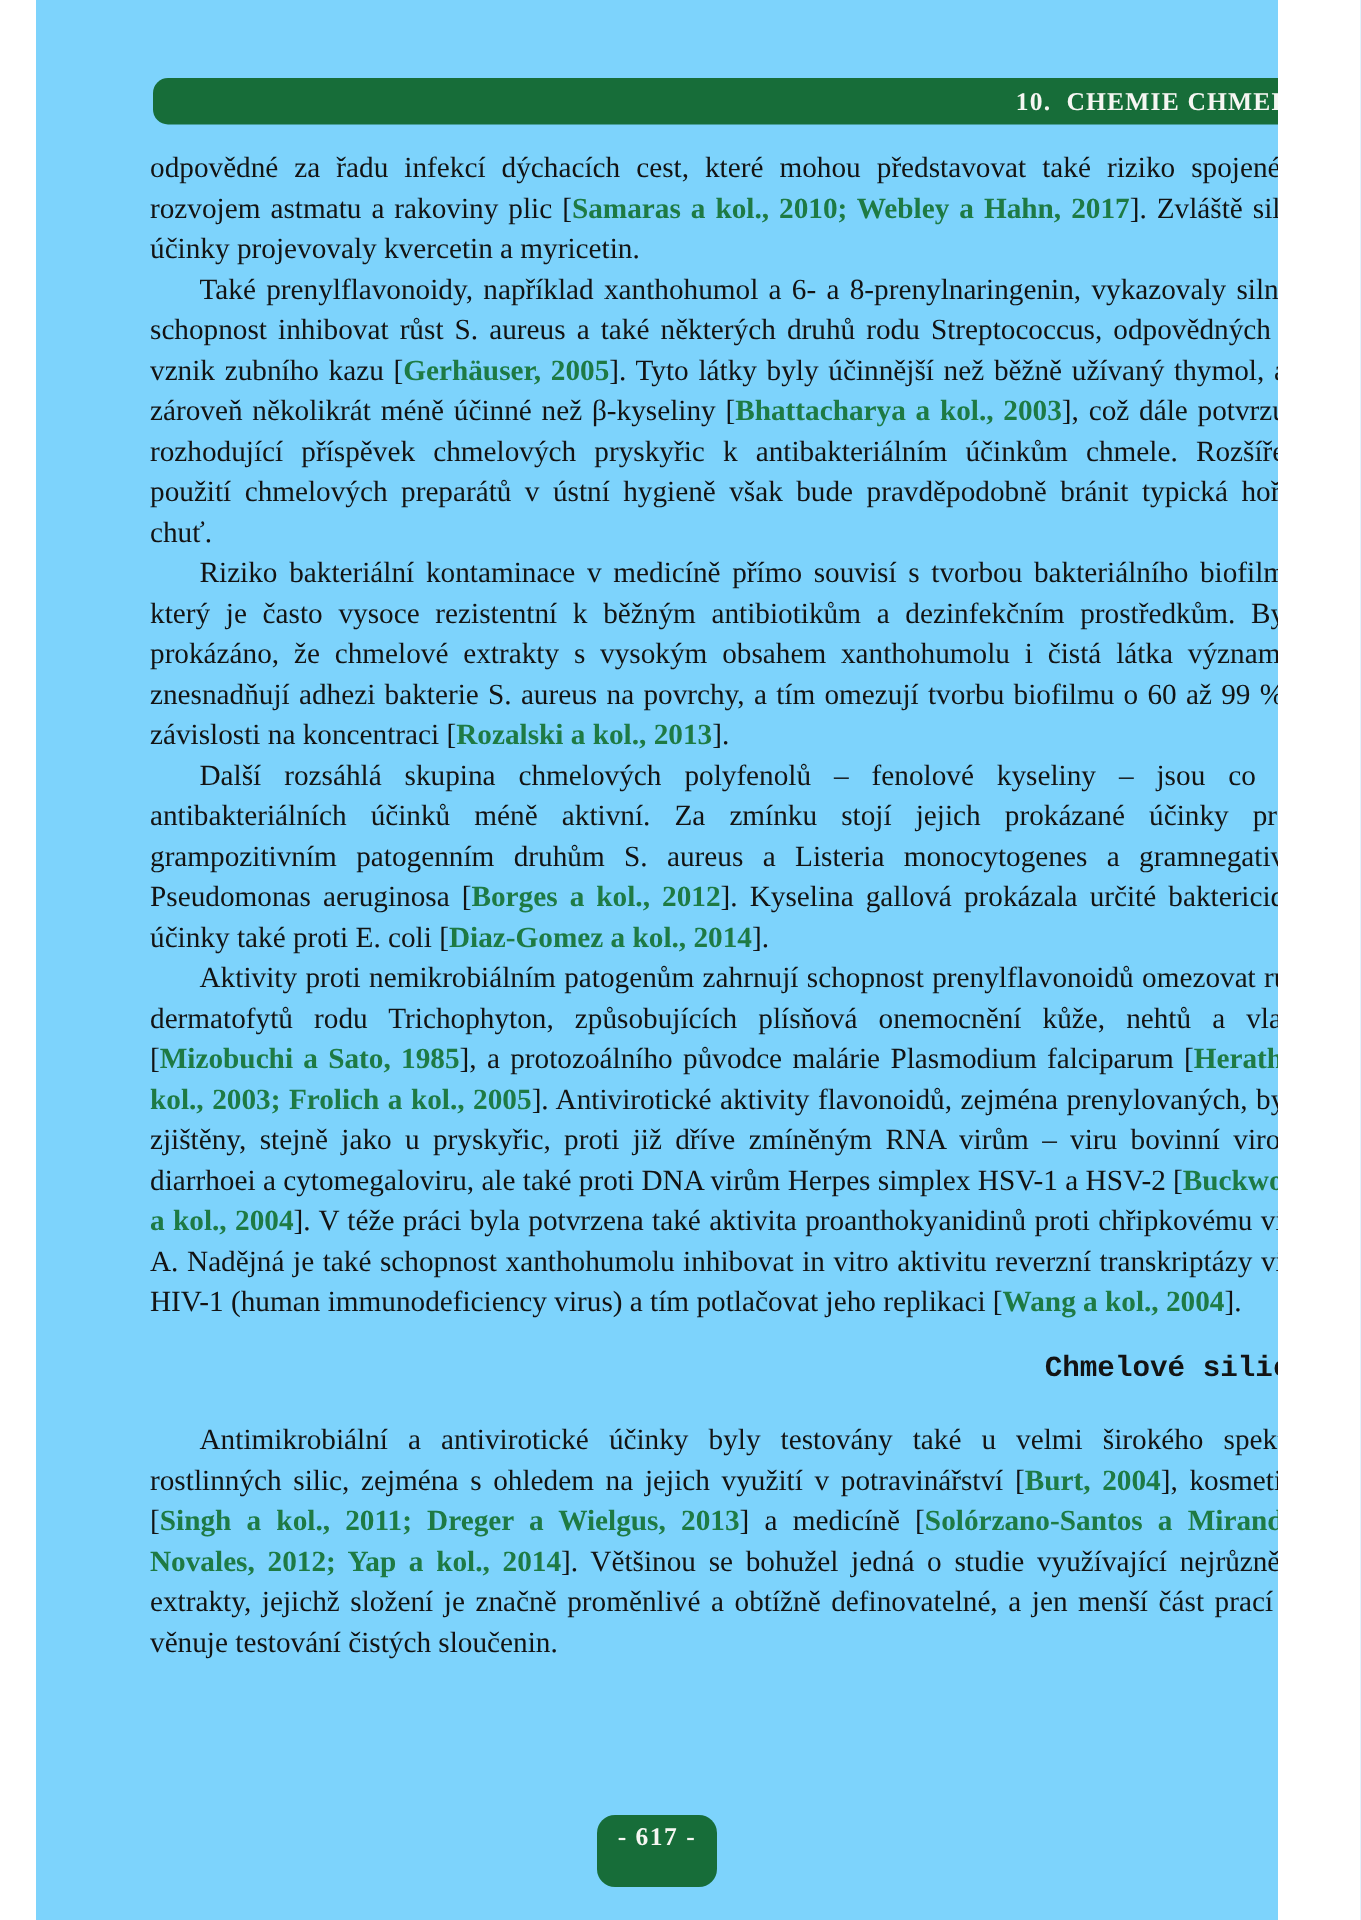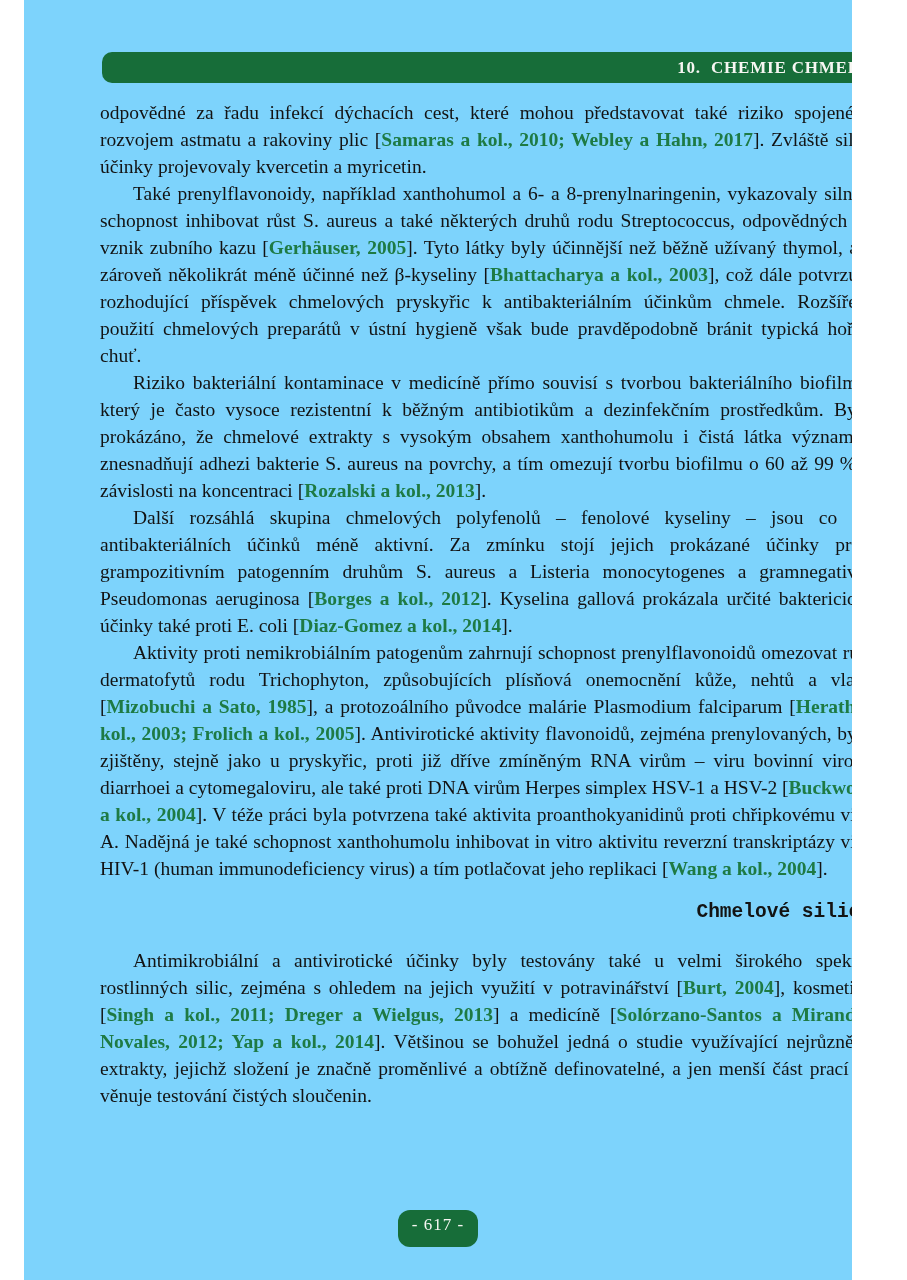--- a/index.html
+++ b/index.html
@@ -66,24 +66,24 @@
     position: absolute;
     left: 0;
     top: 1210px;
     width: 100%;
     display: flex;
     justify-content: center;
   }
   .page-number-badge {
     background: var(--green, #176d39);
     color: #f6f6f2;
-    font-weight: normal;
+    font-weight: bold;
     font-size: 17px;
     line-height: 1;
-    padding: 6px 14px 14px 14px;
+    padding: 6px 14px 25px 14px;
     border-radius: 12px;
     letter-spacing: 1px;
   }
 </style>
 </head>
 <body>
 
 <div class="page">
   <header class="chapter-bar">
     <span class="chapter-title">10.  CHEMIE CHMELE</span>

